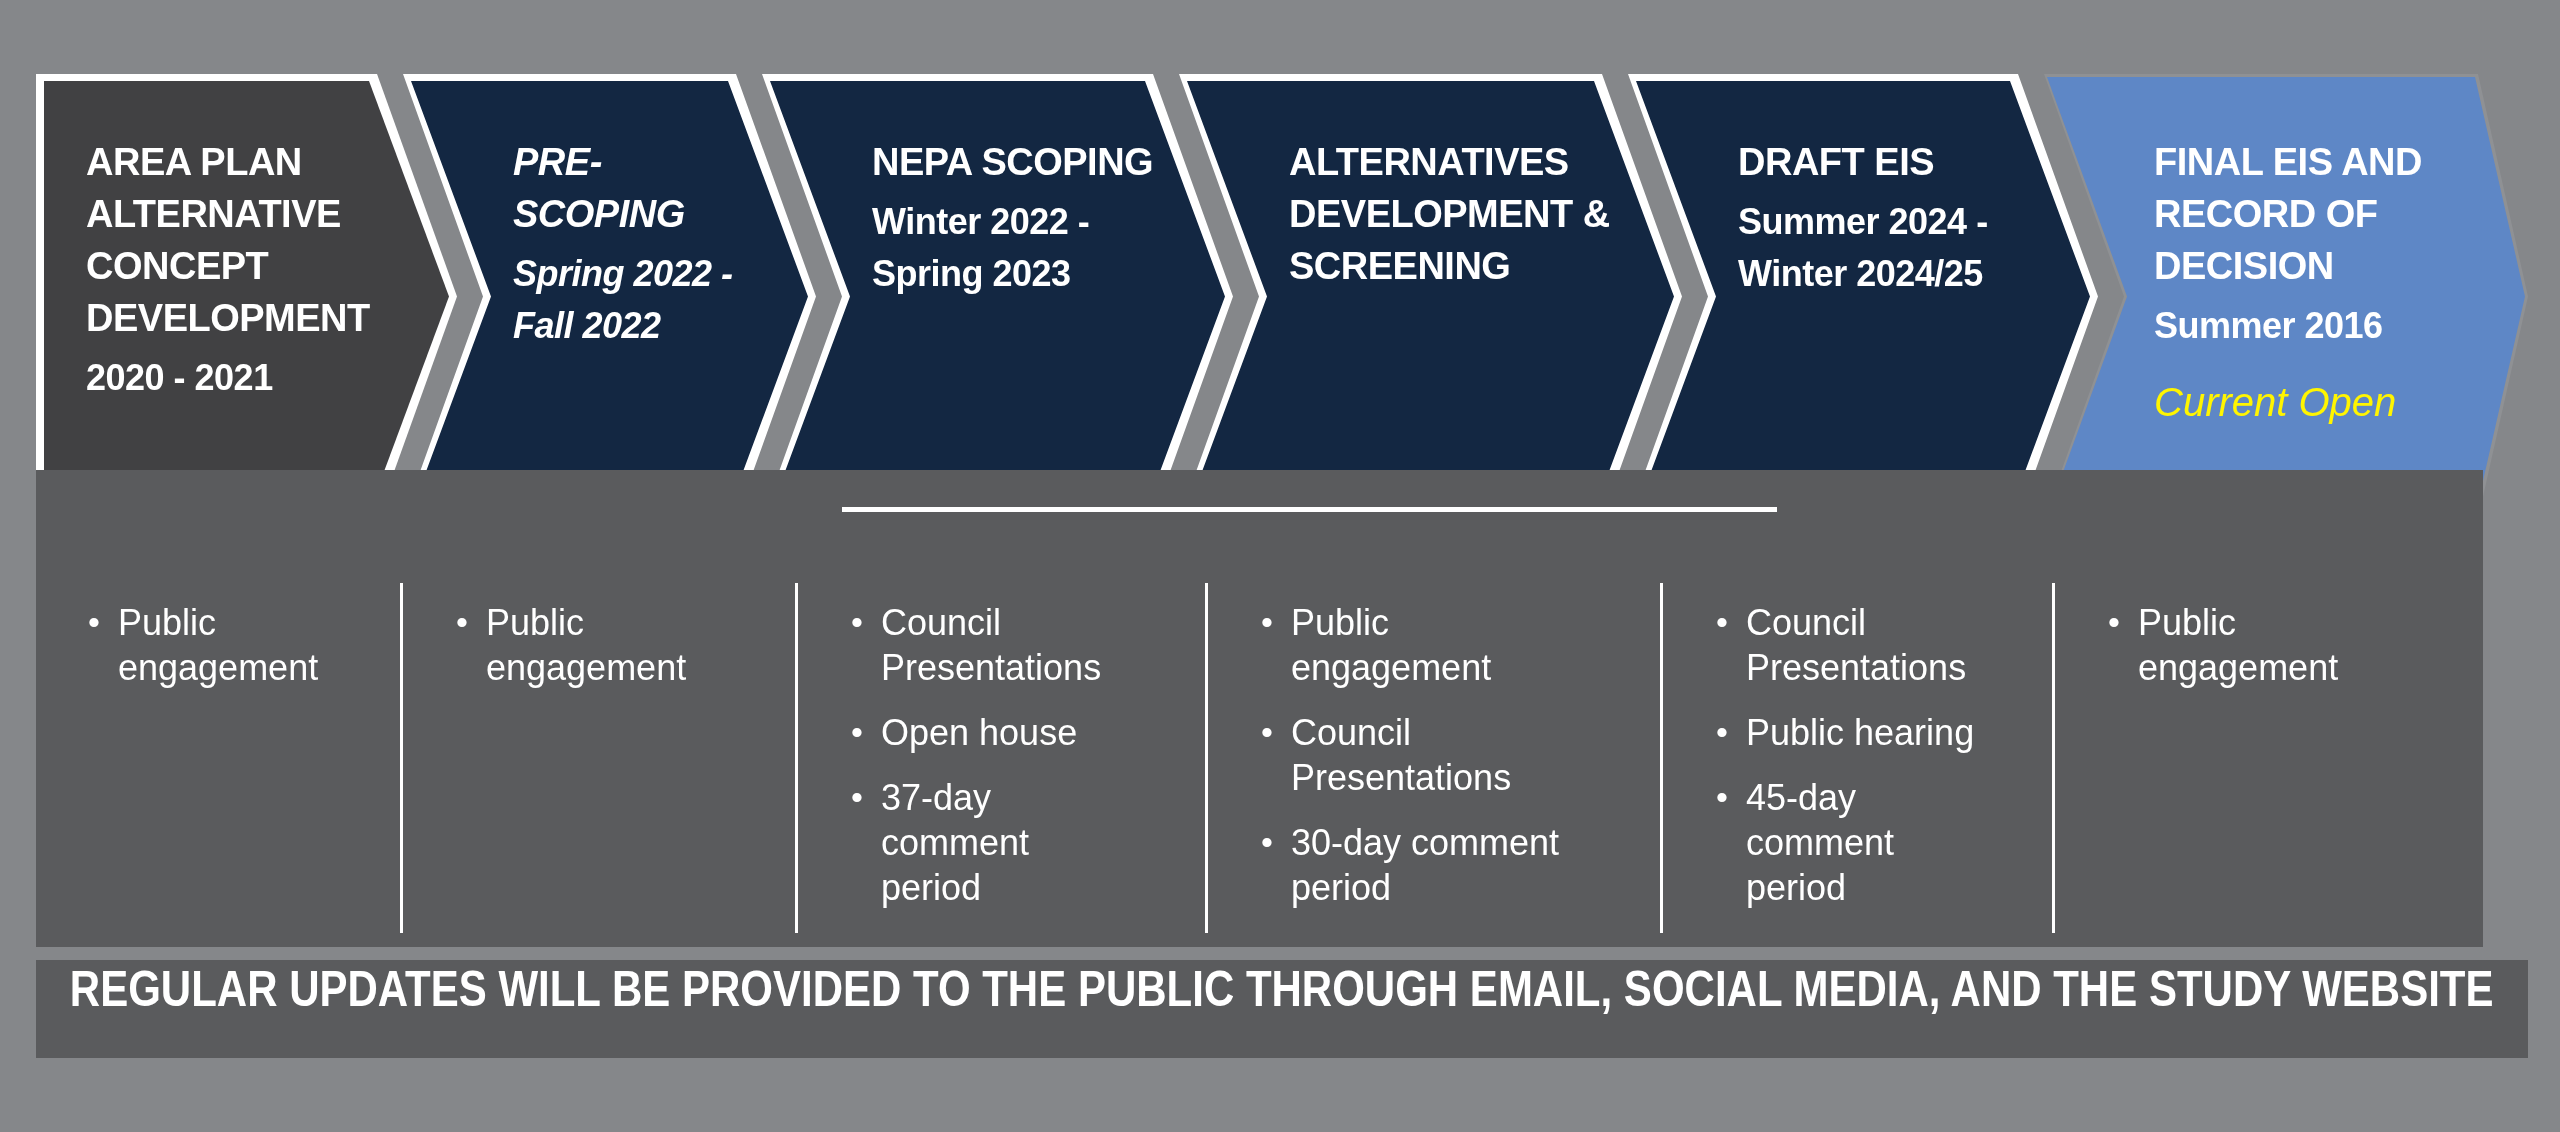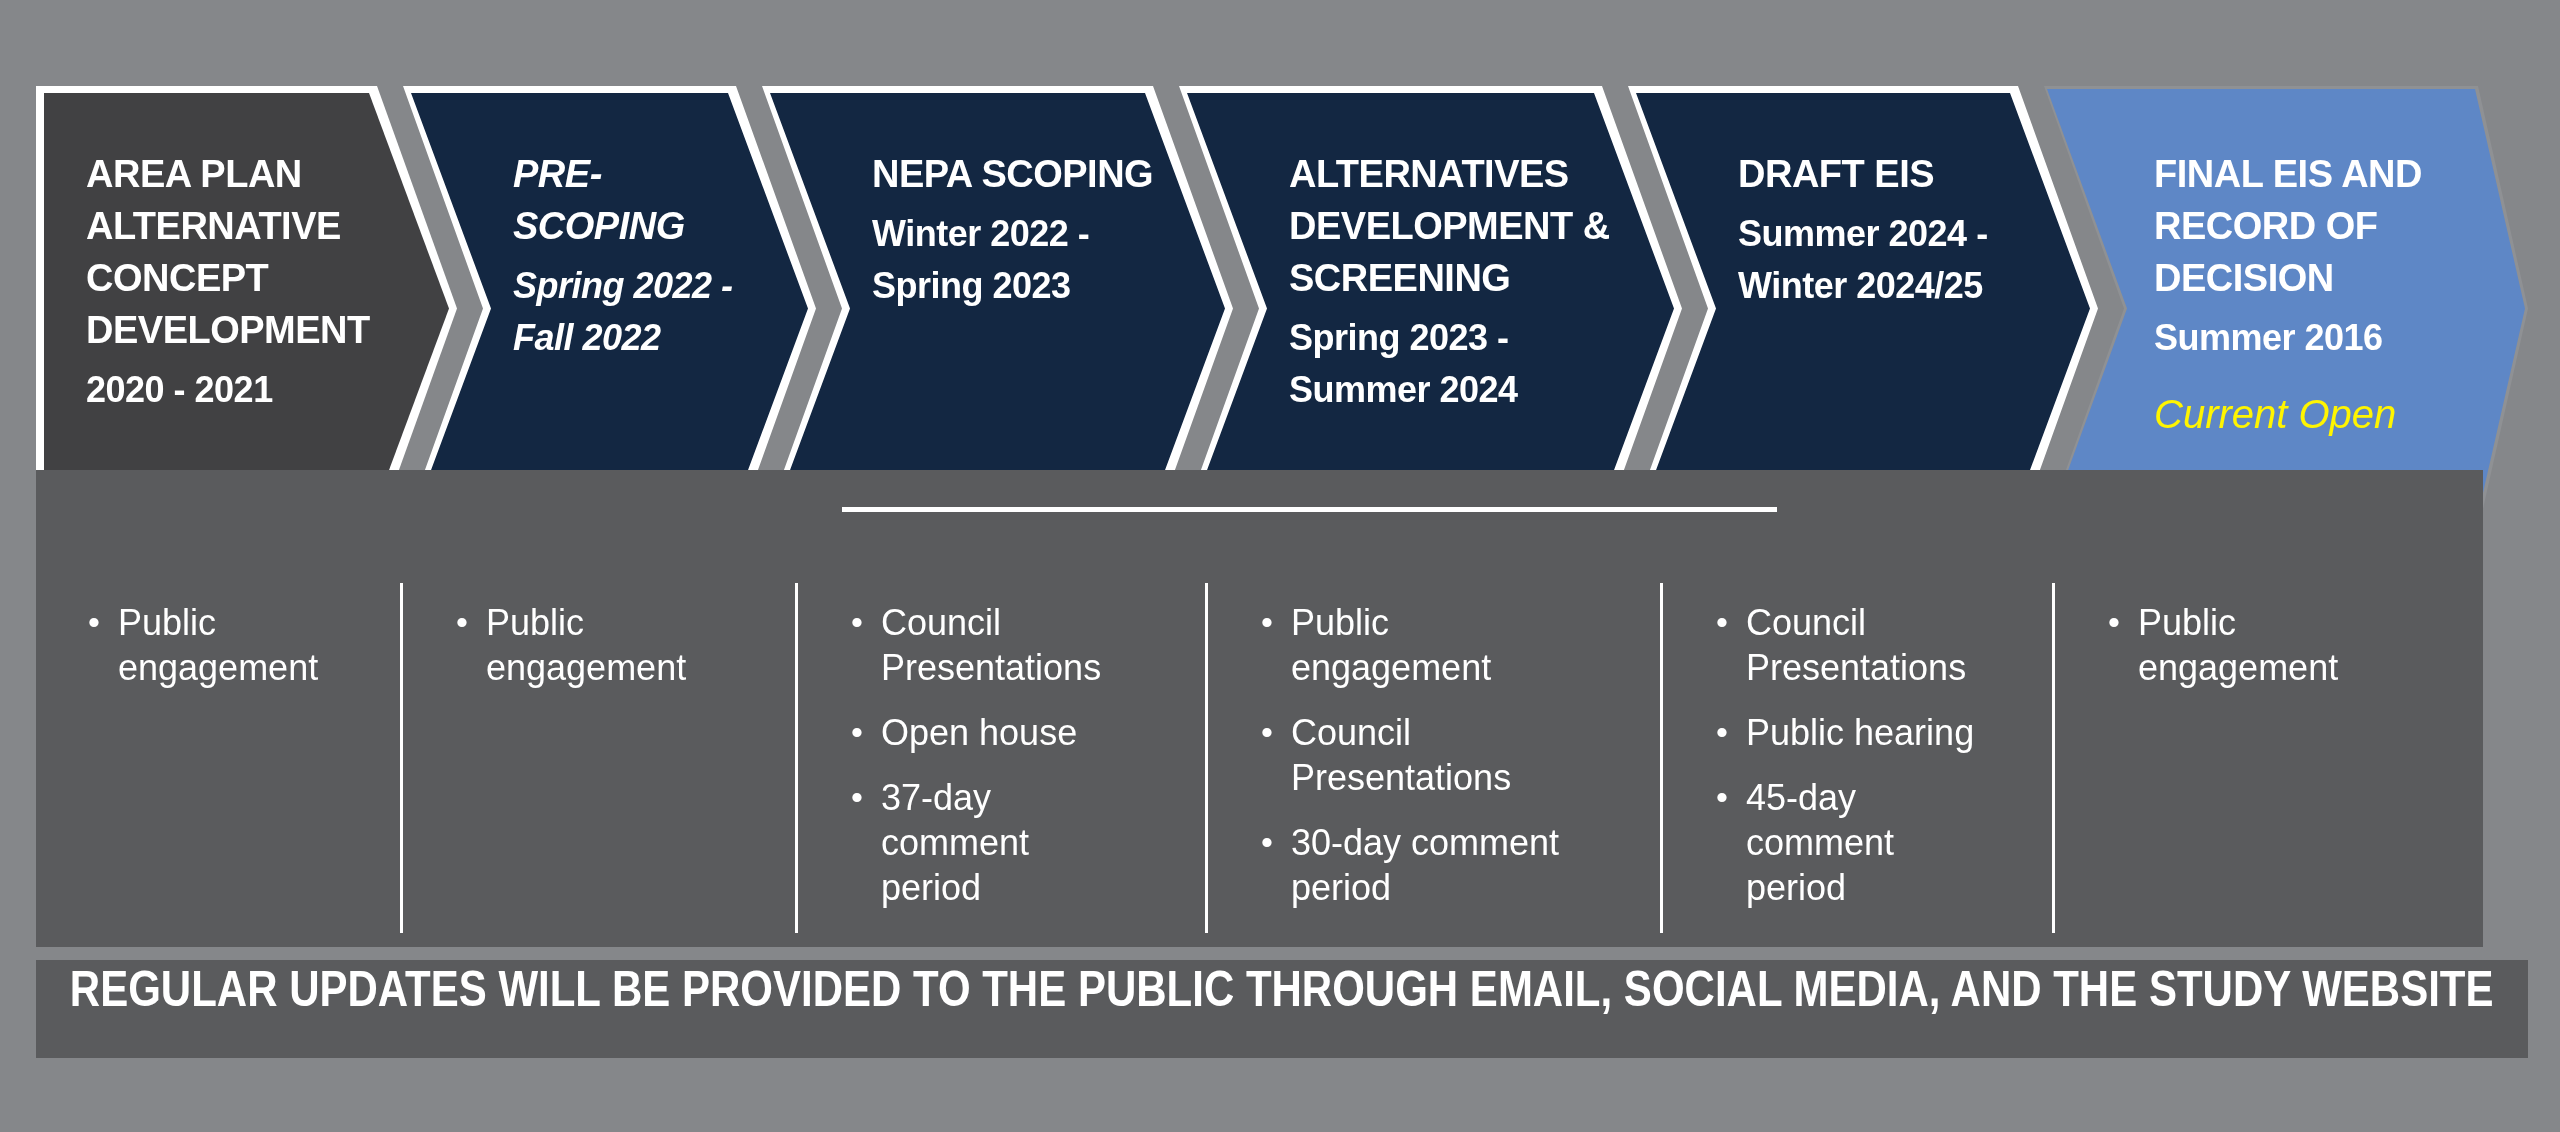--- a/index.html
+++ b/index.html
@@ -5,21 +5,21 @@
   :root{
     --bg:#85878A; --panel:#5A5B5D; --chev1:#414143; --navy:#132742;
     --blue:#5E87C6; --white:#FFFFFF; --yellow:#FFF500; --outline6:#8F9194;
   }
   *{margin:0;padding:0;box-sizing:border-box;}
   body{font-family:"Liberation Sans",sans-serif;background:var(--bg);}
   .canvas{position:relative;width:2560px;height:1132px;background:var(--bg);overflow:hidden;}
 
   
   .chevband{position:absolute;left:36px;top:70px;width:2492px;height:385px;}
-  .chev{position:absolute;top:16px;height:445px;}
+  .chev{position:absolute;top:4px;height:445px;}
   .p1{left:0;width:421px;}
   .p2{left:367px;width:413px;font-style:italic;}
   .p3{left:726px;width:471px;}
   .p4{left:1143px;width:503px;}
   .p5{left:1592px;width:470px;}
   .p6{left:2008px;width:484px;}
   .chev .outer{position:absolute;inset:0;background:var(--white);}
   .p6 .outer{background:var(--outline6);}
   .chev .inner{position:absolute;top:7px;bottom:7px;left:8px;right:8px;}
   .p6 .inner{top:3px;bottom:3px;left:3px;right:3px;}
@@ -95,22 +95,20 @@
       </div>
     </div>
 
     <div class="chev p4">
       <div class="outer shape-mid"></div>
       <div class="inner shape-mid"></div>
       <div class="content">
         <div class="chev-title">ALTERNATIVES
 DEVELOPMENT &amp;
 SCREENING</div>
-        <div class="chev-dates">Spring 2023 -
-Summer 2024</div>
       </div>
     </div>
 
     <div class="chev p5">
       <div class="outer shape-mid"></div>
       <div class="inner shape-mid"></div>
       <div class="content">
         <div class="chev-title">DRAFT EIS</div>
         <div class="chev-dates">Summer 2024 -
 Winter 2024/25</div>

